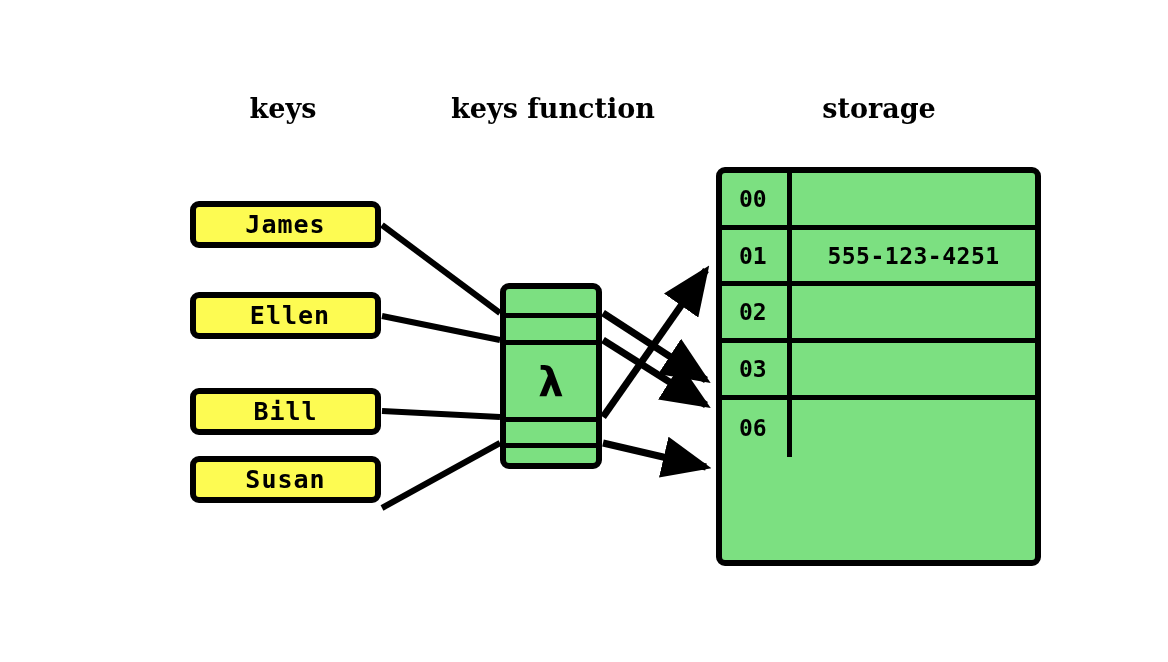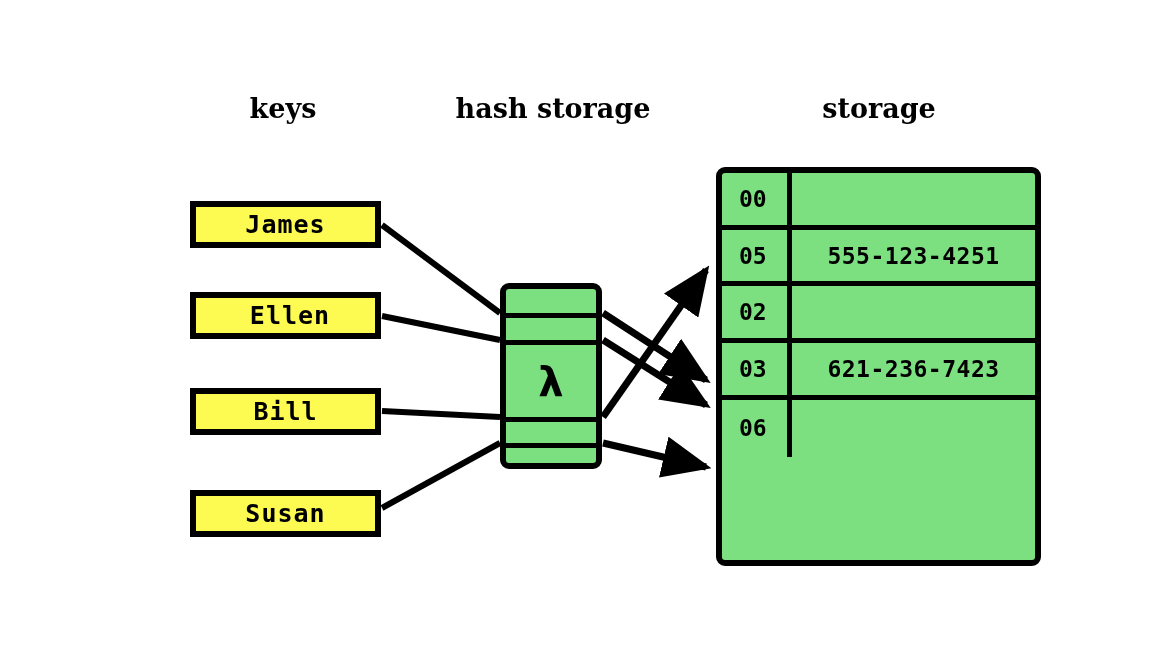--- a/index.html
+++ b/index.html
@@ -33,21 +33,21 @@
   #hdr-storage{ left: 879px; top: 93px; }
 
   
   .key-box {
     position: absolute;
     left: 190px;
     width: 191px;
     height: 47px;
     background: #fdfb52;
     border: 6px solid #000000;
-    border-radius: 0;
+    border-radius: 9px;
     box-sizing: border-box;
     display: flex;
     align-items: center;
     justify-content: center;
     font-family: "DejaVu Sans Mono", "Liberation Mono", monospace;
     font-size: 25px;
     font-weight: bold;
     color: #000000;
     letter-spacing: 1px;
   }
@@ -141,52 +141,51 @@
     height: 662px;
     pointer-events: none;
   }
 </style>
 </head>
 <body>
 
 <div id="canvas">
 
   <div class="col-header" id="hdr-keys">keys</div>
-  <div class="col-header" id="hdr-hash">hash storage</div>
+  <div class="col-header" id="hdr-hash">keys function</div>
   <div class="col-header" id="hdr-storage">storage</div>
 
   <div class="key-box" style="top:201px;">James</div>
   <div class="key-box" style="top:292px;padding-left:9px;">Ellen</div>
   <div class="key-box" style="top:388px;">Bill</div>
-  <div class="key-box" style="top:490px;">Susan</div>
+  <div class="key-box" style="top:456px;">Susan</div>
 
   <div id="hash-box">
     <div class="hash-divider" style="top:24px;"></div>
     <div class="hash-divider" style="top:51px;"></div>
     <div class="hash-divider" style="top:128px;"></div>
     <div class="hash-divider" style="top:154px;"></div>
     <div id="lambda-symbol">λ</div>
   </div>
 
   <div id="storage-table">
     <div class="storage-row">
       <div class="storage-index">00</div>
       <div class="storage-value"></div>
     </div>
     <div class="storage-row">
-      <div class="storage-index">05</div>
+      <div class="storage-index">01</div>
       <div class="storage-value">555-123-4251</div>
     </div>
     <div class="storage-row">
       <div class="storage-index">02</div>
       <div class="storage-value"></div>
     </div>
     <div class="storage-row">
       <div class="storage-index">03</div>
-      <div class="storage-value">621-236-7423</div>
     </div>
     <div class="storage-row">
       <div class="storage-index">06</div>
       <div class="storage-value"></div>
     </div>
   </div>
 
   <svg id="connectors" viewBox="0 0 1168 662">
     <defs>
       <marker id="arrowhead" markerWidth="7" markerHeight="6" refX="6.2" refY="3" orient="auto" markerUnits="strokeWidth">

